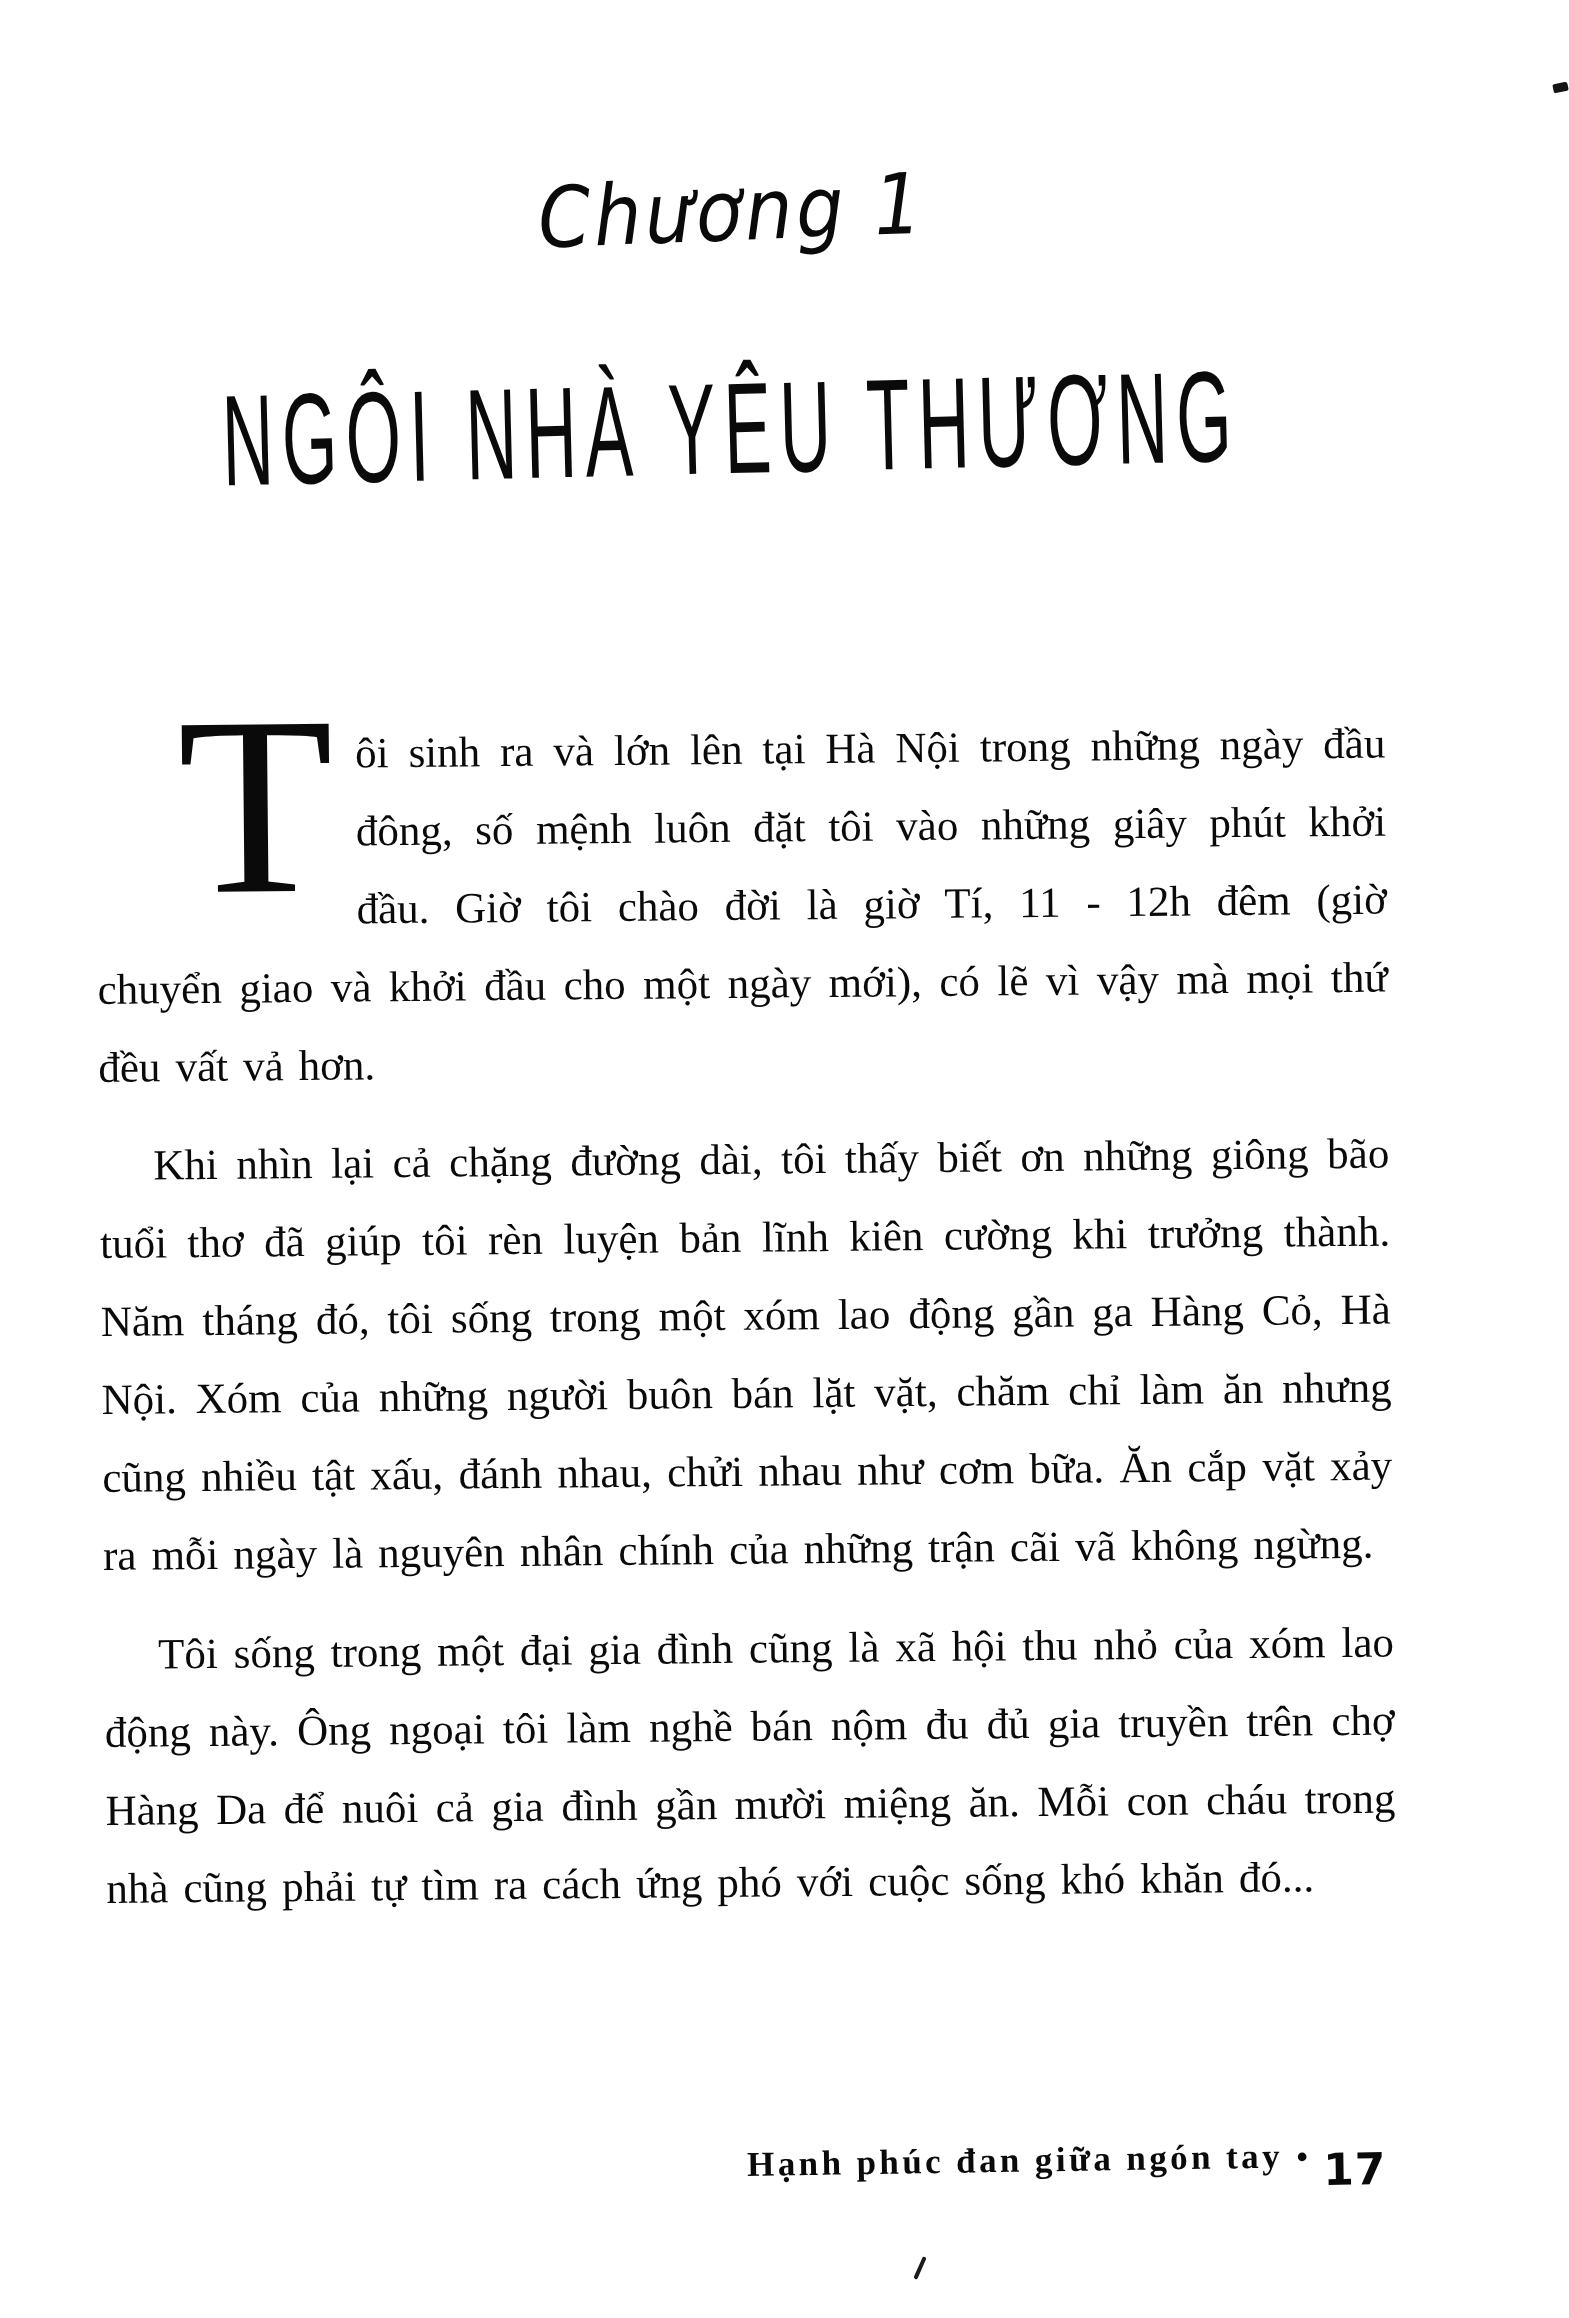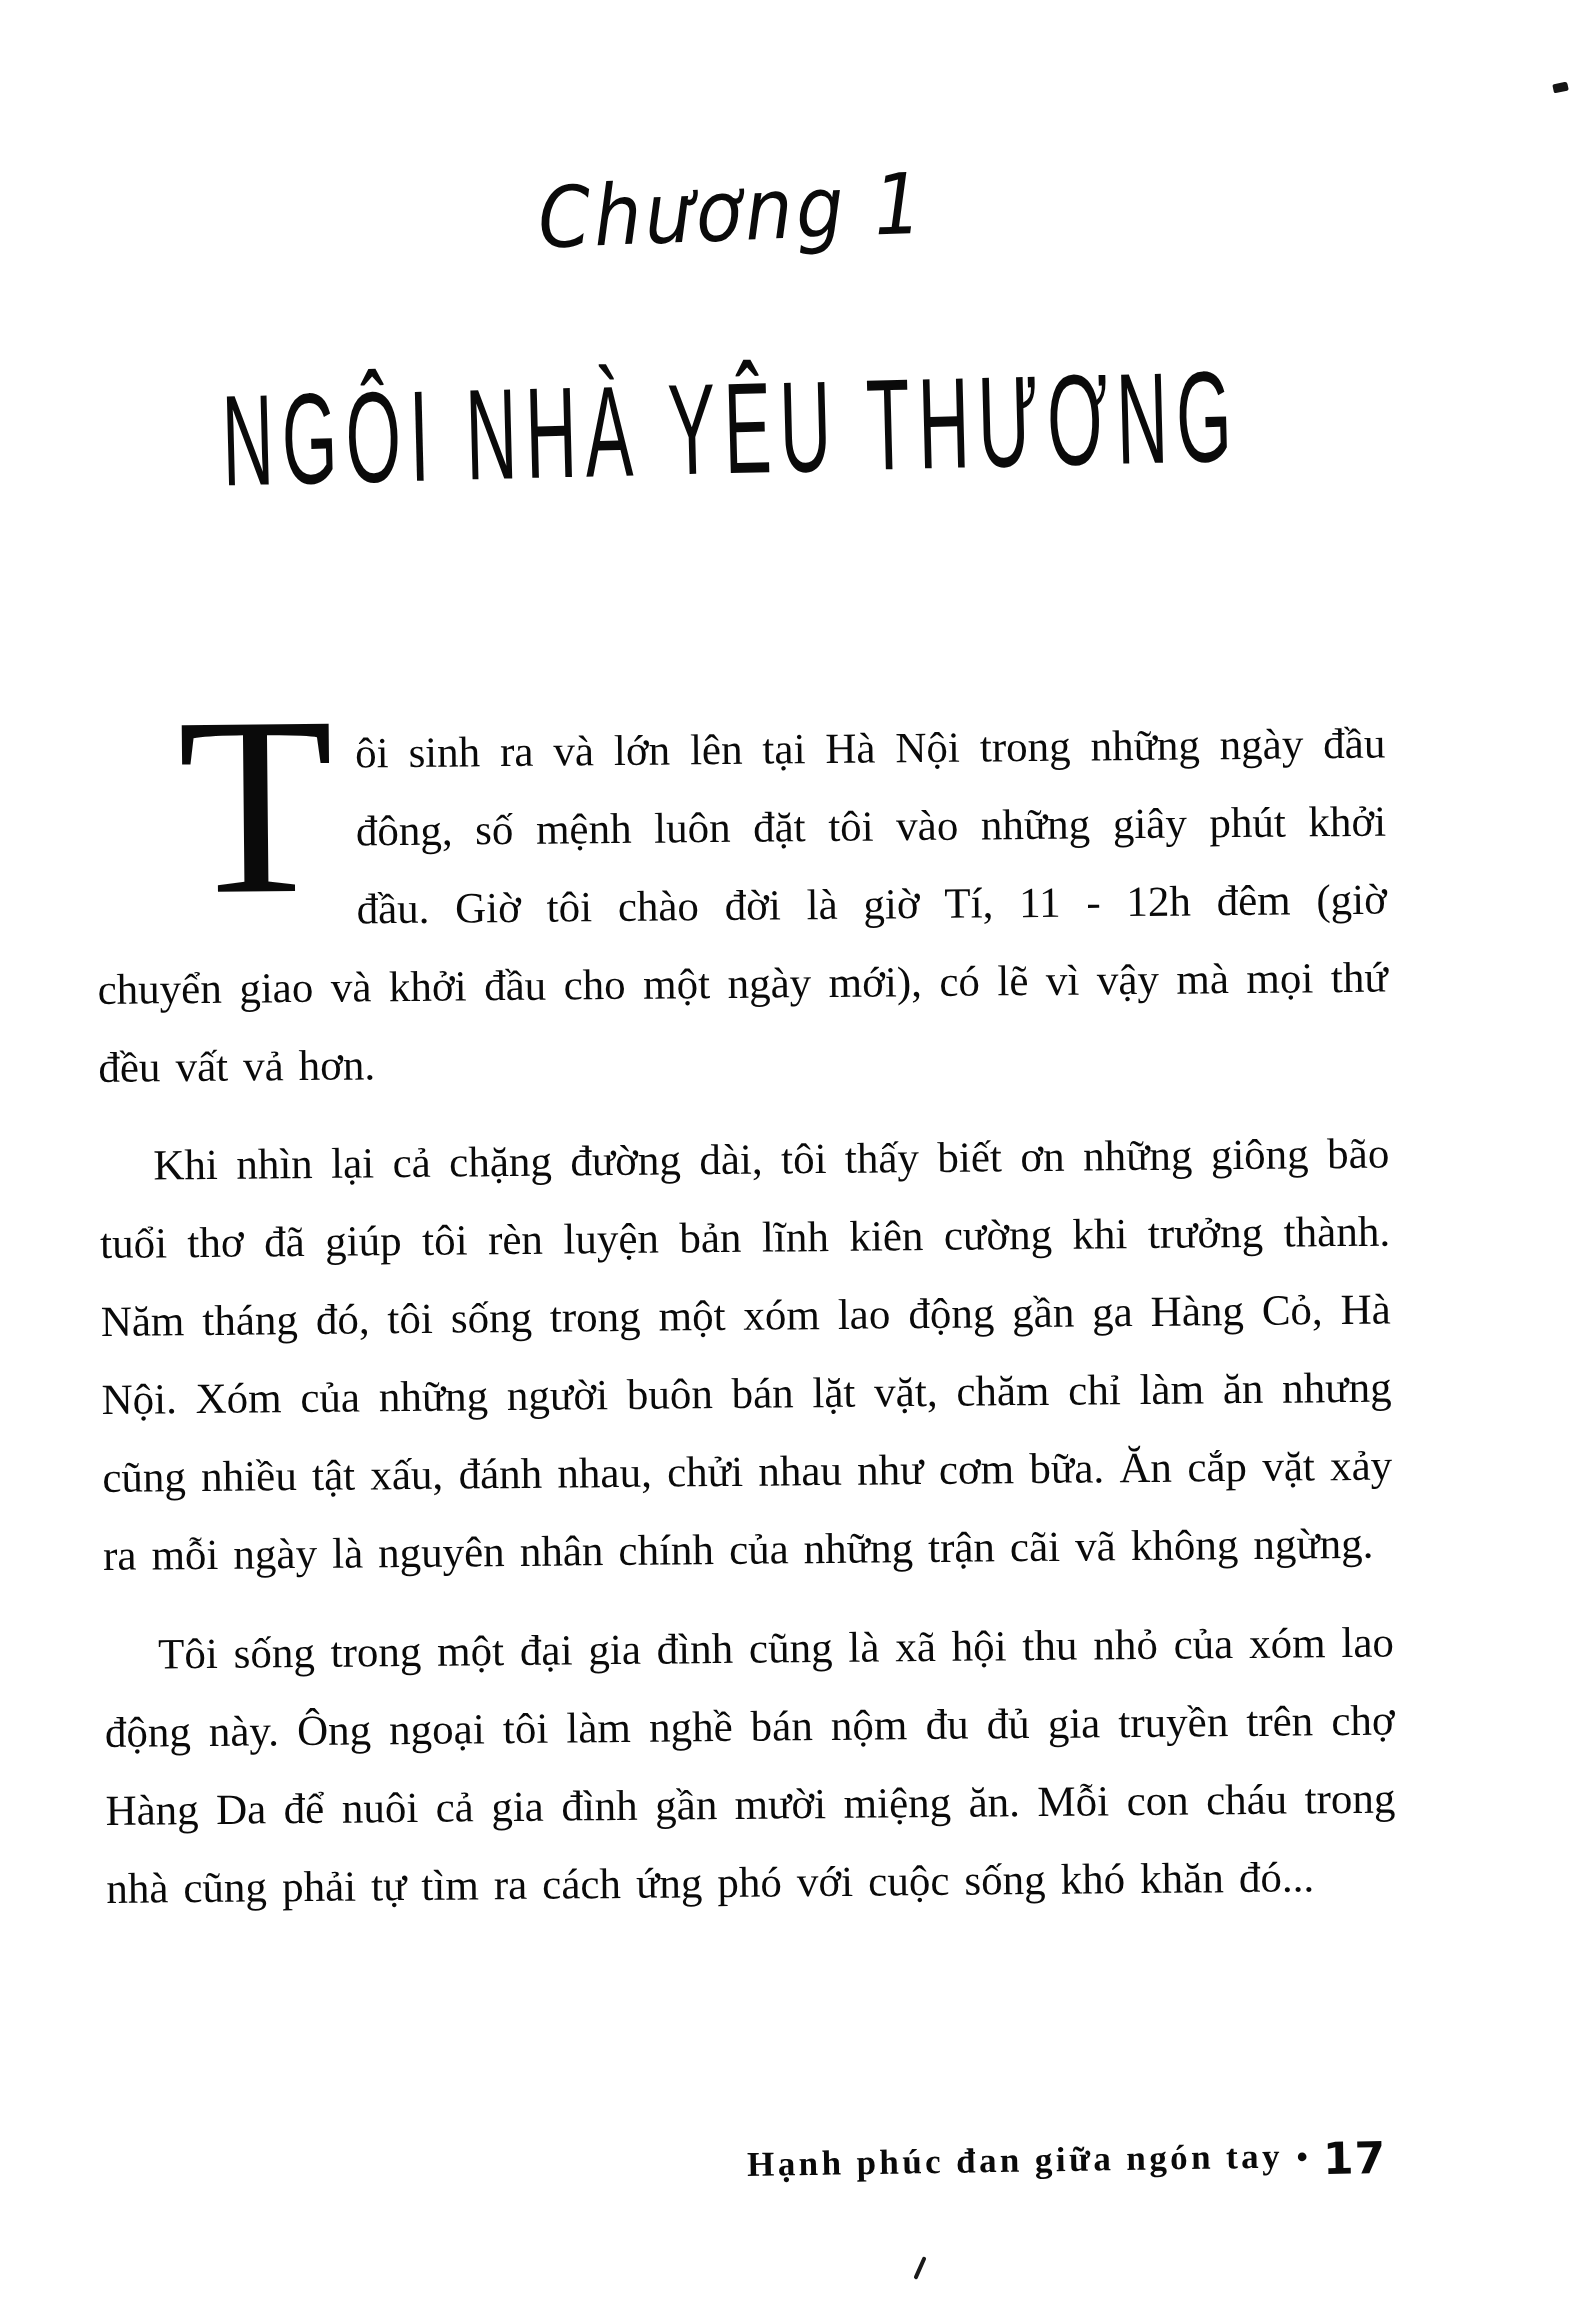--- a/index.html
+++ b/index.html
@@ -101,21 +101,21 @@
     font-weight: bold;
     font-size: 32px;
     margin: 0 15.3px 0 13.6px;
   }
   .footer-page {
     font-family: "DejaVu Sans", sans-serif;
     font-weight: bold;
     font-size: 44px;
     letter-spacing: 0.9px;
     position: relative;
-    top: 7px;
+    top: 18px;
   }
 
   
   .artifact-top {
     position: absolute;
     left: 1553px;
     top: 83px;
     width: 14.5px;
     height: 8.5px;
     background: #151515;

